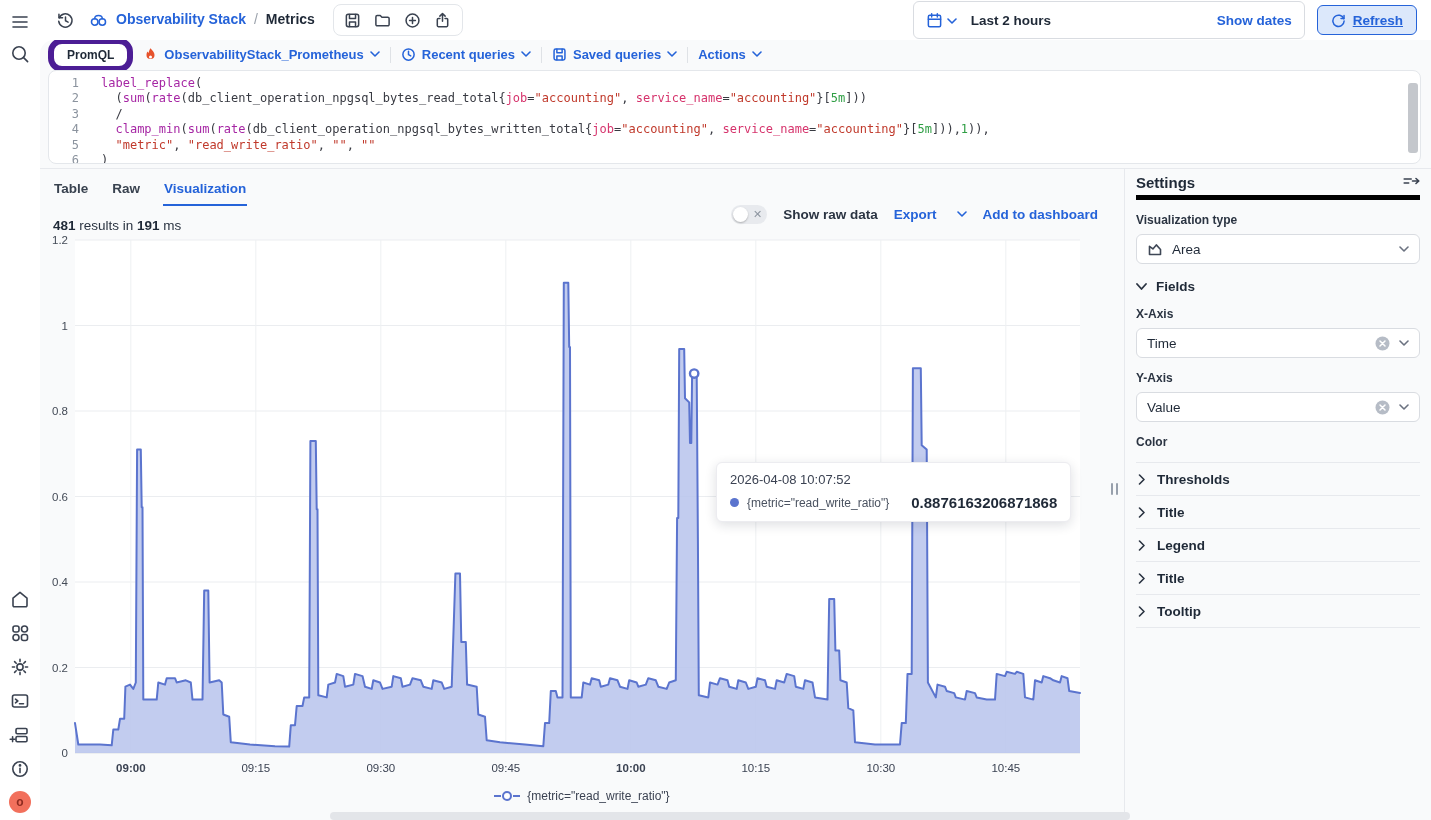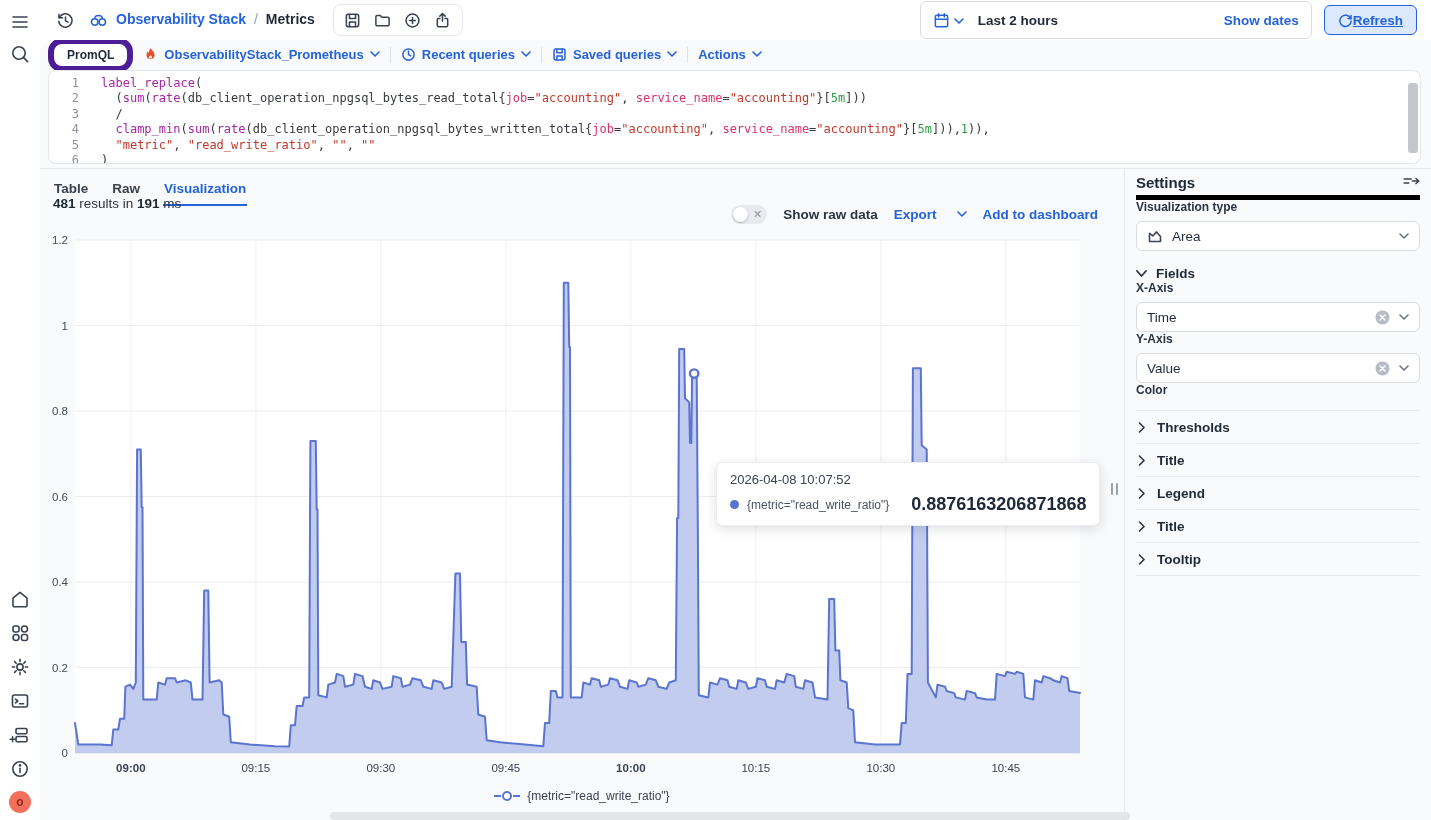--- a/index.html
+++ b/index.html
@@ -26,21 +26,21 @@
   #doc-actions { display:flex; align-items:center; gap:6px; border:1px solid #e3e6ea; border-radius:8px; padding:3px 7px; margin-left:18px; }
   .doc-btn { width:24px; height:24px; border-radius:6px; display:flex; align-items:center; justify-content:center; color:#3a4250; cursor:pointer; }
   .doc-btn svg { width:17px; height:17px; }
   #topbar-right { margin-left:auto; display:flex; align-items:center; gap:12px; }
   #time-pill { width:392px; height:38px; background:#fff; border:1px solid #d9dce1; border-radius:6px; display:flex; align-items:center; padding:0 12px; cursor:pointer; }
   #time-pill .cal { color:#2563d9; width:17px; height:17px; }
   #time-pill .cal svg { width:17px; height:17px; display:block; }
   #time-pill .chev { color:#2563d9; margin-left:4px; }
   #time-range-text { margin-left:14px; font-size:13.5px; font-weight:600; color:#1f2937; }
   #show-dates { margin-left:auto; color:#2563d9; font-size:13.5px; font-weight:700; cursor:pointer; }
-  #refresh-btn { height:30px; padding:0 13px; background:#dce8fb; border:1px solid #2563d9; border-radius:6px; display:flex; align-items:center; color:#2563d9; cursor:pointer; }
+  #refresh-btn { height:30px; padding:0 13px; background:#dce8fb; border:1px solid #2563d9; border-radius:6px; display:flex; align-items:center; gap:7px; color:#2563d9; cursor:pointer; }
   #refresh-btn svg { width:15px; height:15px; }
   #refresh-btn span { font-size:13.5px; font-weight:700; text-decoration:underline; }
 
   
   #querybar { position:absolute; left:48px; top:41px; width:1373px; height:27px; display:flex; align-items:center; gap:10px; z-index:3; }
   #promql-pill { border:6px solid #4c1d95; background:#fff; border-radius:14px; padding:4px 13px; font-size:12px; font-weight:700; color:#1f2937; cursor:pointer; }
   .qb-item { display:flex; align-items:center; gap:6px; color:#2563d9; font-size:13px; font-weight:600; cursor:pointer; }
   .qb-item.strong { font-weight:700; }
   .qb-item svg.cv { width:10px; height:7px; }
   .qb-item svg.ic { width:15px; height:15px; }
@@ -59,53 +59,53 @@
   .tk-nm { color:#2f9e44; }
   #editor-scrollbar { position:absolute; right:2px; top:12px; width:10px; height:70px; background:#c4c7cc; border-radius:3px; }
 
   #divider-h { position:absolute; left:40px; top:168px; width:1391px; height:1px; background:#e7e9ed; }
 
   
   #main { position:absolute; left:40px; top:169px; width:1084px; height:651px; }
   #tabs { position:absolute; left:13px; top:8px; display:flex; gap:22px; font-size:13.5px; }
   .tab { padding:4px 1px 8px; color:#39424f; font-weight:600; cursor:pointer; }
   .tab.active { color:#2563d9; font-weight:700; border-bottom:2.5px solid #2563d9; }
-  #results-line { position:absolute; left:13px; top:27px; font-size:13.5px; color:#2b3442; white-space:pre; }
+  #results-line { position:absolute; left:13px; top:49px; font-size:13.5px; color:#2b3442; white-space:pre; }
   #results-line b { font-weight:700; color:#1f2937; }
   #chart-toolbar { position:absolute; right:26px; top:36px; display:flex; align-items:center; gap:16px; }
   #raw-toggle { width:36px; height:19px; background:#e8eaee; border-radius:10px; position:relative; cursor:pointer; display:flex; align-items:center; }
   #raw-toggle .knob { position:absolute; left:2px; top:2px; width:15px; height:15px; border-radius:50%; background:#fff; box-shadow:0 1px 2px rgba(0,0,0,.25); }
   #raw-toggle .x { position:absolute; right:5px; top:2.5px; color:#8d95a0; font-size:11px; }
   #show-raw-label { font-size:13.5px; font-weight:600; color:#2b3442; }
   .blue-link { color:#2563d9; font-size:13.5px; font-weight:700; cursor:pointer; display:flex; align-items:center; gap:20px; }
   .blue-link svg { width:10px; height:7px; }
   #chart-svg { position:absolute; left:0; top:61px; }
   #legend { position:absolute; left:0; top:620px; width:100%; display:flex; align-items:center; justify-content:center; gap:7px; cursor:pointer; }
   #legend svg { width:26px; height:12px; }
   #legend span { font-size:12px; color:#3b4252; }
 
   
   #chart-tooltip { position:absolute; left:716px; top:462px; min-width:300px; background:#fff; border:1px solid #ececf0; border-radius:6px; box-shadow:0 3px 12px rgba(20,30,50,.14); padding:9px 13px 10px; z-index:6; }
   #tt-time { font-size:13px; color:#3b4252; }
   #tt-row { display:flex; align-items:center; margin-top:7px; gap:8px; }
   #tt-dot { width:9px; height:9px; border-radius:50%; background:#5b74ce; flex:0 0 auto; }
   #tt-series { font-size:12px; color:#4a5260; }
-  #tt-value { font-size:18px; font-weight:700; color:#1f2937; margin-left:14px;text-align:center; }
+  #tt-value { font-size:15px; font-weight:700; color:#1f2937; margin-left:14px;text-align:center; }
 
   
   #pane-resize { position:absolute; left:1111px; top:483px; width:10px; height:14px; display:flex; gap:3px; cursor:col-resize; z-index:4; }
   #pane-resize i { width:2px; height:12px; background:#98a0ac; border-radius:1px; }
 
   
   #settings { position:absolute; left:1124px; top:169px; width:307px; height:651px; border-left:1px solid #e7e9ed; background:#f9fafb; padding:0 11px; }
   #s-head { height:31px; display:flex; align-items:center; border-bottom:5px solid #000000; }
   #s-head .title { font-size:15px; font-weight:700; color:#1f2937; }
   #s-collapse { margin-left:auto; width:18px; height:18px; color:#3a4250; cursor:pointer; }
   #s-collapse svg { width:18px; height:18px; }
-  .s-label { font-size:12px; font-weight:700; color:#2b3442; }
+  .s-label { margin-top:13px; font-size:12px; font-weight:700; color:#2b3442; }
   .s-select { margin-top:7px; height:30px; background:#fff; border:1px solid #d9dce1; border-radius:6px; display:flex; align-items:center; padding:0 10px; cursor:pointer; }
   .s-select .val { font-size:13.5px; color:#1f2937; }
   .s-select .icn { width:16px; height:16px; color:#3f4756; margin-right:9px; }
   .s-select .icn svg { width:16px; height:16px; display:block; }
   .s-select .clear { margin-left:auto; width:15px; height:15px; cursor:pointer; }
   .s-select .chev { color:#6b7280; margin-left:9px; }
   .s-select .chev svg { width:10px; height:7px; display:block; }
   .s-select.no-clear .chev { margin-left:auto; }
   #s-fields-head { margin-top:15px; display:flex; align-items:center; gap:9px; cursor:pointer; }
   #s-fields-head svg { width:11px; height:8px; color:#2b3442; }

